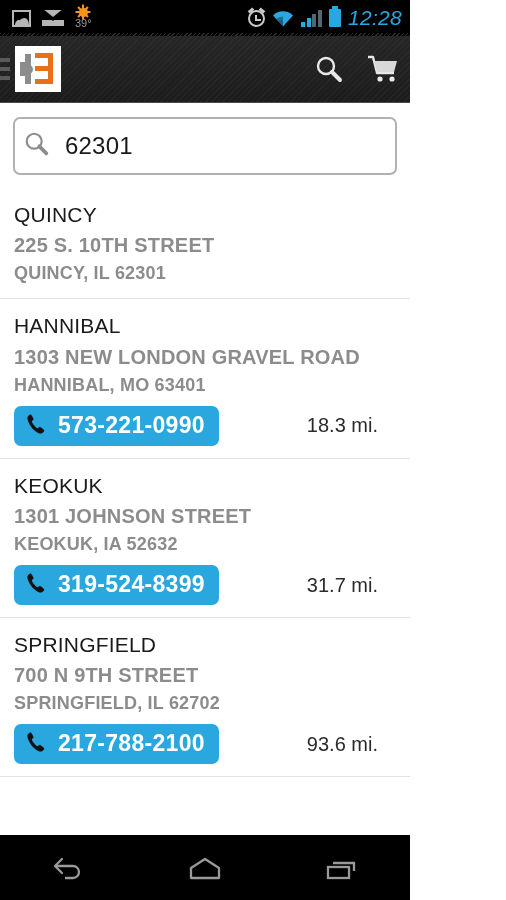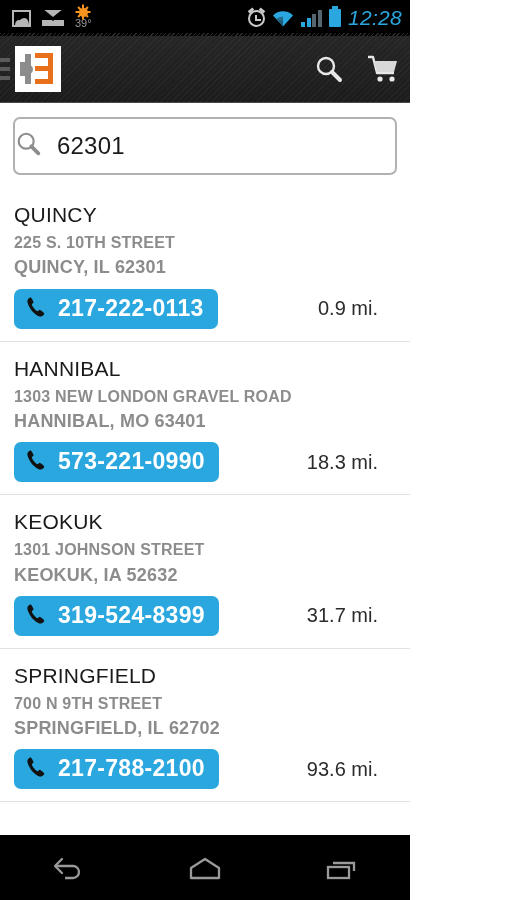--- a/index.html
+++ b/index.html
@@ -262,21 +262,21 @@
     flex: 0 0 auto;
     background: #ffffff;
   }
   .search-box {
     height: 58px;
     border: 2px solid #b1b1b1;
     border-radius: 7px;
     background: #ffffff;
     display: flex;
     align-items: center;
-    padding: 0 0;
+    padding: 0 8px;
     gap: 14px;
   }
   .search-value {
     font-size: 24px;
     color: #1a1a1a;
     letter-spacing: 0.2px;
   }
 
   
   .branch-list {
@@ -290,21 +290,21 @@
     position: relative;
   }
   .branch-name {
     font-size: 21px;
     font-weight: normal;
     color: #1a1a1a;
     letter-spacing: 0.2px;
     line-height: 1.25;
   }
   .branch-addr {
-    font-size: 16px;
+    font-size: 20px;
     font-weight: bold;
     color: #8c8c8c;
     letter-spacing: 0.2px;
     line-height: 1.45;
     margin-top: 3px;
   }
   .branch-addr2 {
     font-size: 18px;
     font-weight: bold;
     color: #8c8c8c;
@@ -455,31 +455,20 @@
       <span class="search-value">62301</span>
     </div>
   </div>
 
   <div class="branch-list">
 
     <div class="branch-row">
       <div class="branch-name">QUINCY</div>
       <div class="branch-addr">225 S. 10TH STREET</div>
       <div class="branch-addr2">QUINCY, IL 62301</div>
-      <div class="branch-bottom">
-        <button class="phone-btn">
-          <span>
-            <svg viewBox="0 0 24 24" width="24" height="24">
-              <path d="M5.2 2.4c-1.3.5-2.6 1.9-2.8 3.2-.3 2.1 1.6 6.6 4.2 9.9 2.6 3.3 6.6 6 8.6 6.1 1.3.1 3-.9 3.8-2.1.5-.8.4-1.1-.5-2.1-.6-.6-1.7-1.5-2.5-2-1.3-.8-1.5-.8-2.4.1-.9.9-1.1.9-2.2.2-1.5-1-4-4.2-4.4-5.7-.2-.8-.1-1.2.8-1.8.9-.6.9-.8.3-2.3-.4-.9-1.1-2.1-1.6-2.7-.8-1-1.2-1.1-1.3-.8z" fill="#111111"></path>
-            </svg>
-          </span>
-          <span class="phone-btn-text">217-222-0113</span>
-        </button>
-        <span class="distance">0.9 mi.</span>
-      </div>
     </div>
 
     <div class="branch-row">
       <div class="branch-name">HANNIBAL</div>
       <div class="branch-addr">1303 NEW LONDON GRAVEL ROAD</div>
       <div class="branch-addr2">HANNIBAL, MO 63401</div>
       <div class="branch-bottom">
         <button class="phone-btn">
           <span>
             <svg viewBox="0 0 24 24" width="24" height="24">

